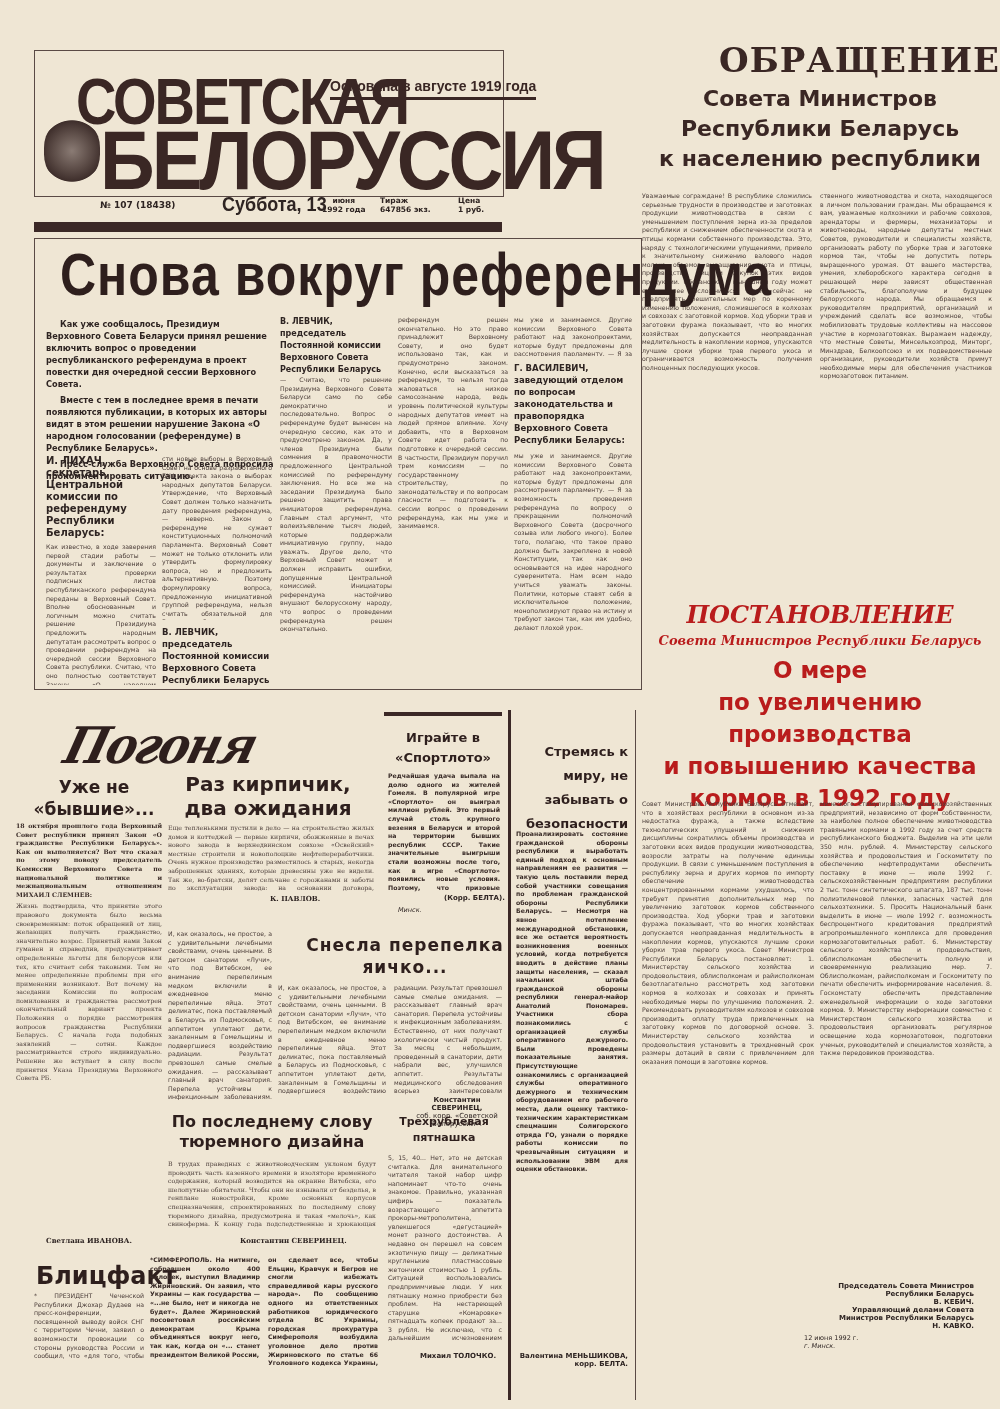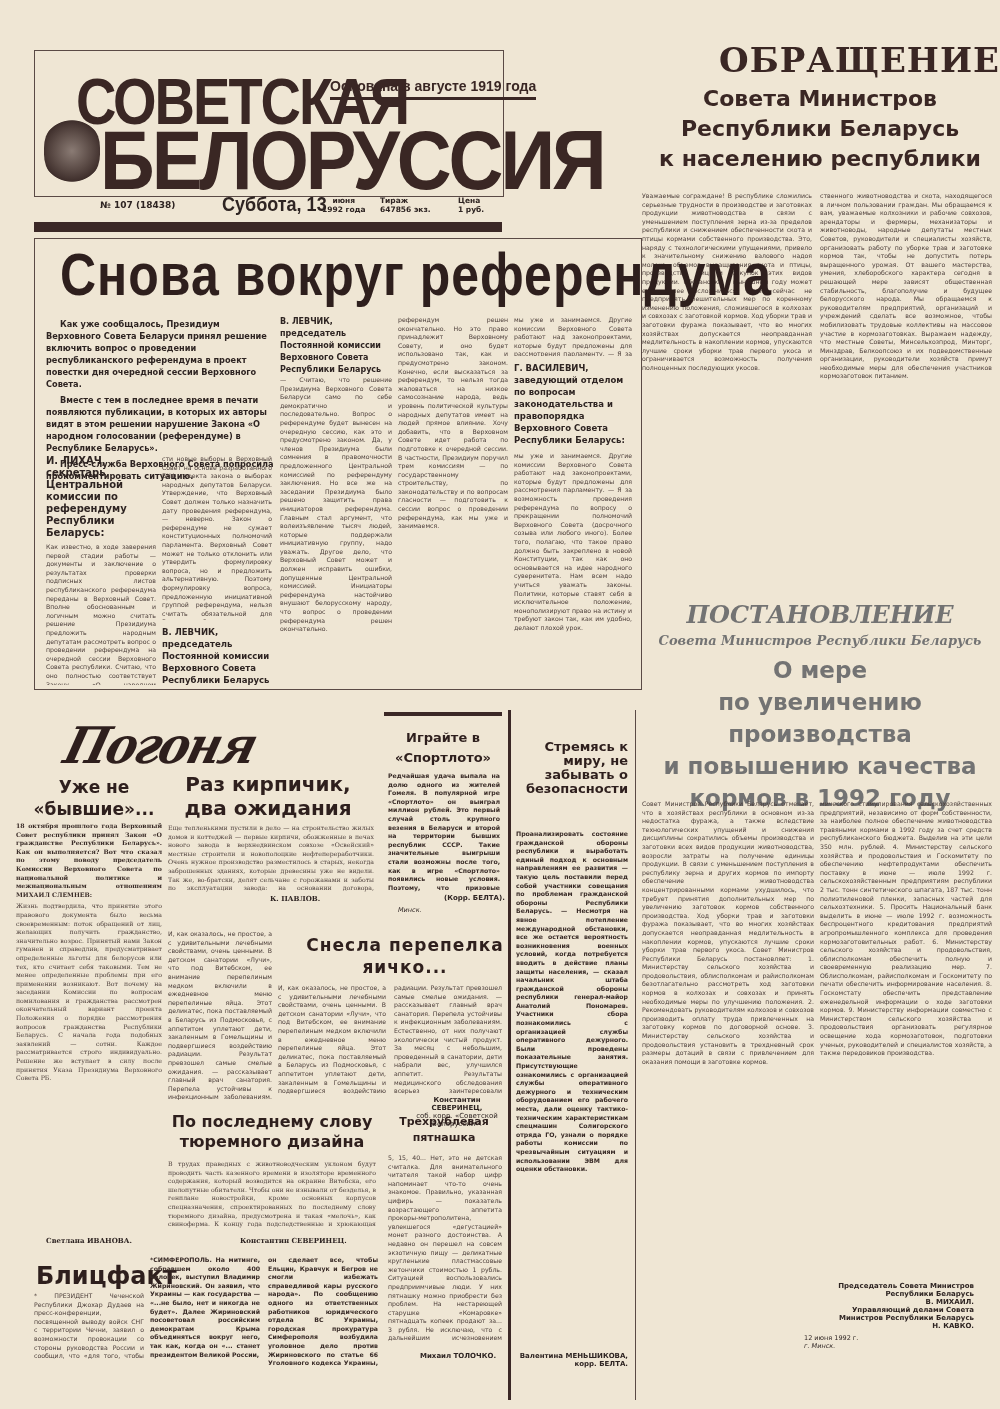--- a/index.html
+++ b/index.html
@@ -18,21 +18,21 @@
   .main-box{left:34px;top:238px;width:606px;height:450px;border:1.5px solid #5a4a45;}
   .headline{left:60px;top:240px;font-family:"Liberation Sans",sans-serif;font-weight:bold;font-size:50px;letter-spacing:1px;transform:scaleY(1.2);transform-origin:top left;color:#2e1f1d;}
   .lead{left:46px;top:318px;width:228px;font-size:8.2px;font-weight:bold;line-height:12px;}
   .lead p{margin:0 0 4px;text-indent:14px;}
   .sub{font-weight:bold;font-size:10px;line-height:12px;}
   .txt{font-size:6.2px;line-height:8.6px;text-align:justify;color:#4a3c38;}
   .txt-b{font-size:6.2px;line-height:8.6px;text-align:justify;font-weight:bold;color:#3a2c28;}
   .col{position:absolute;overflow:hidden;}
   .rule-v{position:absolute;width:1px;background:#5a4a45;}
   .thick-h{position:absolute;height:4px;background:#3b2826;}
-  .post{left:640px;top:600px;width:360px;text-align:center;color:#737373;}
+  .post{left:640px;top:600px;width:360px;text-align:center;color:#b91c1c;}
   .post-h{font-family:"DejaVu Serif",serif;font-style:italic;font-weight:bold;font-size:24px;}
   .post-s{font-family:"DejaVu Serif",serif;font-style:italic;font-weight:bold;font-size:13px;margin-top:4px;}
   .post-t{font-weight:bold;font-size:23px;line-height:32px;margin-top:6px;}
   .pogonya{left:66px;top:718px;font-family:"DejaVu Serif",serif;font-style:italic;font-weight:bold;font-size:46px;letter-spacing:-2px;color:#2e1f1d;transform:skewX(-15deg) scaleY(1.1);}
   .h2{font-weight:bold;color:#2e1f1d;}
   .sig{font-size:7px;font-weight:bold;text-align:right;}
 </style>
 </head>
 <body>
 
@@ -99,21 +99,21 @@
   <div class="post-t">О мере</div>
   <div class="post-t" style="margin-top:0">по увеличению производства</div>
   <div class="post-t" style="margin-top:0">и повышению качества</div>
   <div class="post-t" style="margin-top:0">кормов в 1992 году</div>
 </div>
 <div class="col txt" style="left:642px;top:800px;width:172px;height:605px;">Совет Министров Республики Беларусь отмечает, что в хозяйствах республики в основном из-за недостатка фуража, а также вследствие технологических упущений и снижения дисциплины сократились объемы производства и заготовки всех видов продукции животноводства, возросли затраты на получение единицы продукции. В связи с уменьшением поступления в республику зерна и других кормов по импорту обеспечение животноводства концентрированными кормами ухудшилось, что требует принятия дополнительных мер по увеличению заготовок кормов собственного производства. Ход уборки трав и заготовки фуража показывает, что во многих хозяйствах допускается неоправданная медлительность в накоплении кормов, упускаются лучшие сроки уборки трав первого укоса. Совет Министров Республики Беларусь постановляет: 1. Министерству сельского хозяйства и продовольствия, облисполкомам и райисполкомам безотлагательно рассмотреть ход заготовки кормов в колхозах и совхозах и принять необходимые меры по улучшению положения. 2. Рекомендовать руководителям колхозов и совхозов производить оплату труда привлеченных на заготовку кормов по договорной основе. 3. Министерству сельского хозяйства и продовольствия установить в трехдневный срок размеры дотаций в связи с привлечением для оказания помощи в заготовке кормов.</div>
 <div class="col txt" style="left:820px;top:800px;width:172px;height:480px;">мического стимулирования сельскохозяйственных предприятий, независимо от форм собственности, за наиболее полное обеспечение животноводства травяными кормами в 1992 году за счет средств республиканского бюджета. Выделив на эти цели 350 млн. рублей. 4. Министерству сельского хозяйства и продовольствия и Госкомитету по обеспечению нефтепродуктами обеспечить поставку в июне — июле 1992 г. сельскохозяйственным предприятиям республики 2 тыс. тонн синтетического шпагата, 187 тыс. тонн полиэтиленовой пленки, запасных частей для сельхозтехники. 5. Просить Национальный банк выделить в июне — июле 1992 г. возможность беспроцентного кредитования предприятий агропромышленного комплекса для проведения кормозаготовительных работ. 6. Министерству сельского хозяйства и продовольствия, облисполкомам обеспечить полную и своевременную реализацию мер. 7. Облисполкомам, райисполкомам и Госкомитету по печати обеспечить информирование населения. 8. Госкомстату обеспечить представление еженедельной информации о ходе заготовки кормов. 9. Министерству информации совместно с Министерством сельского хозяйства и продовольствия организовать регулярное освещение хода кормозаготовок, подготовки ученых, руководителей и специалистов хозяйств, а также передовиков производства.</div>
 <div class="abs" style="left:804px;top:1282px;width:170px;">
   <div class="sig">Председатель Совета Министров</div>
   <div class="sig">Республики Беларусь</div>
-  <div class="sig">В. МИХАИЛ.</div>
+  <div class="sig">В. КЕБИЧ.</div>
   <div class="sig">Управляющий делами Совета</div>
   <div class="sig">Министров Республики Беларусь</div>
   <div class="sig">Н. КАВКО.</div>
   <div style="font-size:6.5px;margin-top:4px;">12 июня 1992 г.</div>
   <div style="font-size:6.5px;font-style:italic;">г. Минск.</div>
 </div>
 
 <div class="abs pogonya">Погоня</div>
 <div class="abs h2" style="left:20px;top:776px;width:148px;text-align:center;font-size:17px;line-height:22px;">Уже не «бывшие»...</div>
 <div class="col" style="left:16px;top:822px;width:146px;height:420px;">
@@ -126,21 +126,21 @@
 <div class="col txt" style="left:168px;top:824px;width:206px;height:68px;font-family:'DejaVu Serif',serif;">Еще тепленькими пустили в дело — на строительство жилых домов и коттеджей — первые кирпичи, обожженные в печах нового завода в верхнедвинском совхозе «Освейский» местные строители и новополоцкие нефтепереработчики. Очень нужное производство разместилось в старых, некогда заброшенных зданиях, которые древесины уже не видели. Так же, во-братски, делят сельчане с горожанами и заботы по эксплуатации завода: на основании договора, заключенного с руководством объединения «Полимир», в этом году планируется сделать 3 миллиона штук кирпича. Так же, по-братски, делят сельчане с горожанами и заботы по эксплуатации завода: на основании договоров поставляют топливо, а техническое обслуживание и обеспечение — мастерами из малого предприятия «Эрикан».</div>
 <div class="abs sig" style="left:270px;top:894px;font-family:'DejaVu Serif',serif;">К. ПАВЛОВ.</div>
 <div class="abs" style="left:398px;top:906px;font-size:6.5px;font-style:italic;">Минск.</div>
 
 <div class="thick-h" style="left:384px;top:712px;width:118px;"></div>
 <div class="abs h2" style="left:382px;top:728px;width:122px;text-align:center;font-size:13px;line-height:20px;">Играйте в «Спортлото»</div>
 <div class="col txt-b" style="left:388px;top:772px;width:112px;height:120px;">Редчайшая удача выпала на долю одного из жителей Гомеля. В популярной игре «Спортлото» он выиграл миллион рублей. Это первый случай столь крупного везения в Беларуси и второй на территории бывших республик СССР. Такие значительные выигрыши стали возможны после того, как в игре «Спортлото» появились новые условия. Поэтому, что призовые выигрыши «Спортлото» вместе с приобретённым билетом — отличный способ заработать. Хотя время таких поворотов судьбы приходит очень редко, шансы велики.</div>
 <div class="abs sig" style="left:444px;top:894px;">(Корр. БЕЛТА).</div>
 
 <div class="rule-v" style="left:508px;top:710px;height:690px;width:3px;background:#3b2826;"></div>
-<div class="abs h2" style="left:514px;top:740px;width:114px;text-align:right;font-size:13px;line-height:14px;">Стремясь к миру, не забывать о безопасности</div>
+<div class="abs h2" style="left:514px;top:740px;width:114px;text-align:right;font-size:13px;line-height:24px;">Стремясь к миру, не забывать о безопасности</div>
 <div class="col txt-b" style="left:516px;top:830px;width:112px;height:470px;">Проанализировать состояние гражданской обороны республики и выработать единый подход к основным направлениям ее развития — такую цель поставили перед собой участники совещания по проблемам гражданской обороны Республики Беларусь. — Несмотря на явное потепление международной обстановки, все же остается вероятность возникновения военных условий, когда потребуется вводить в действие планы защиты населения, — сказал начальник штаба гражданской обороны республики генерал-майор Анатолий Пономарев. Участники сбора познакомились с организацией службы оперативного дежурного. Были проведены показательные занятия. Присутствующие ознакомились с организацией службы оперативного дежурного и техническим оборудованием его рабочего места, дали оценку тактико-техническим характеристикам спецмашин Солигорского отряда ГО, узнали о порядке работы комиссии по чрезвычайным ситуациям и использовании ЭВМ для оценки обстановки.</div>
 <div class="abs sig" style="left:516px;top:1352px;width:112px;">
   <div>Валентина МЕНЬШИКОВА,</div>
   <div>корр. БЕЛТА.</div>
 </div>
 <div class="rule-v" style="left:635px;top:710px;height:690px;"></div>
 
 <div class="abs h2" style="left:300px;top:934px;width:210px;text-align:center;font-size:17px;line-height:22px;letter-spacing:1px;">Снесла перепелка яичко...</div>
 <div class="col txt" style="left:168px;top:930px;width:104px;height:170px;">И, как оказалось, не простое, а с удивительными лечебными свойствами, очень ценными. В детском санатории «Лучи», что под Витебском, ее внимание перепелиным медком включили в ежедневное меню перепелиные яйца. Этот деликатес, пока поставляемый в Беларусь из Подмосковья, с аппетитом уплетают дети, закаленным в Гомельщины и подвергшиеся воздействию радиации. Результат превзошел самые смелые ожидания. — рассказывает главный врач санатория. Перепела устойчивы к инфекционным заболеваниям. Естественно, от них получают экологически чистый продукт. За месяц с небольшим, проведенный в санатории, дети набрали вес, улучшился аппетит. Результаты медицинского обследования всерьез заинтересовали хозяйственников и предпринимателей. Деловой люд просчитывает варианты создания на Витебщине перепелиных ферм.</div>
 <div class="col txt" style="left:278px;top:984px;width:224px;height:116px;column-count:2;column-gap:8px;">И, как оказалось, не простое, а с удивительными лечебными свойствами, очень ценными. В детском санатории «Лучи», что под Витебском, ее внимание перепелиным медком включили в ежедневное меню перепелиные яйца. Этот деликатес, пока поставляемый в Беларусь из Подмосковья, с аппетитом уплетают дети, закаленным в Гомельщины и подвергшиеся воздействию радиации. Результат превзошел самые смелые ожидания. — рассказывает главный врач санатория. Перепела устойчивы к инфекционным заболеваниям. Естественно, от них получают экологически чистый продукт. За месяц с небольшим, проведенный в санатории, дети набрали вес, улучшился аппетит. Результаты медицинского обследования всерьез заинтересовали хозяйственников и предпринимателей. Деловой люд просчитывает варианты создания на Витебщине перепелиных ферм.</div>

